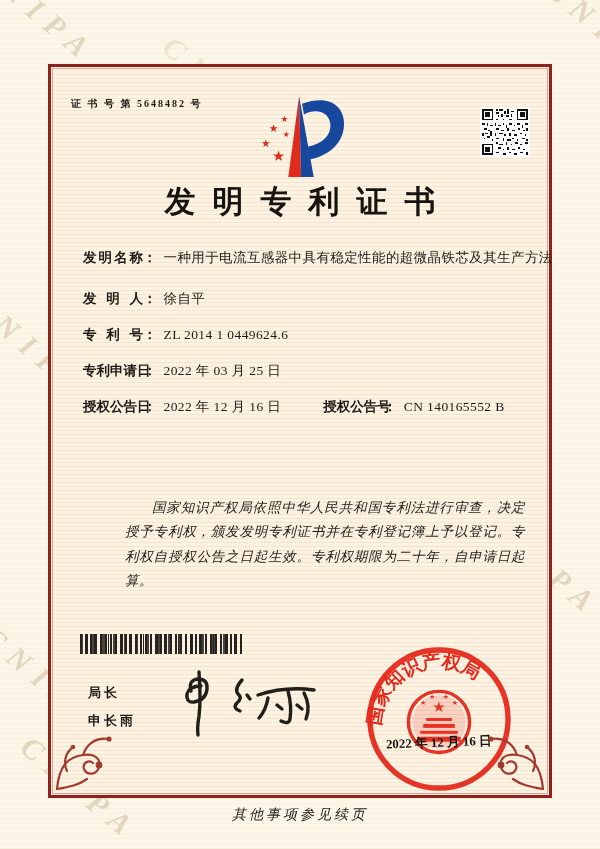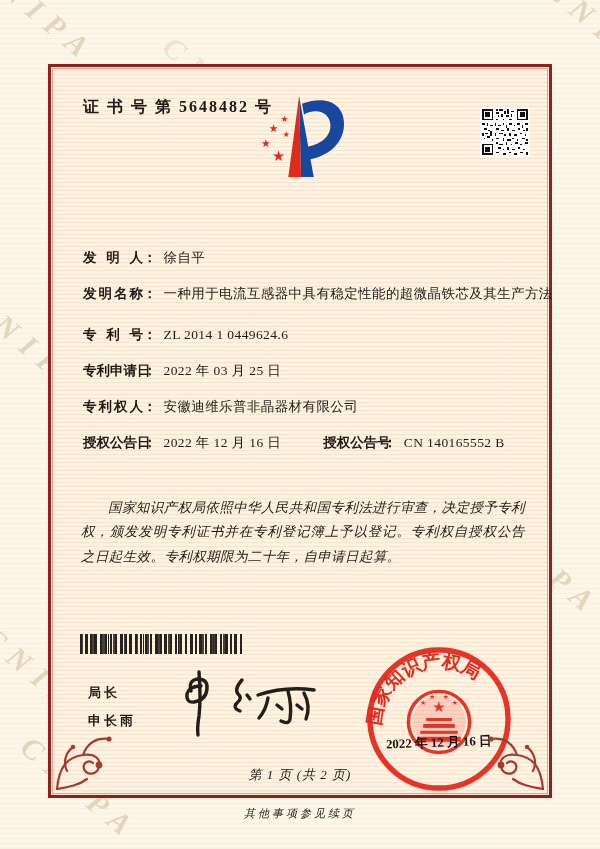--- a/index.html
+++ b/index.html
@@ -30,22 +30,22 @@
     background-color:#fdf3e3;
     background-image:repeating-linear-gradient(0deg, rgba(224,175,138,0.22) 0 1px, transparent 1px 4px);
     z-index:2;
   }
   .frame-inner {
     position:absolute; inset:1px;
     border:1px solid #dba695;
     pointer-events:none;
   }
   .cert-no {
-    position:absolute; left:32px; top:30px;
-    font-size:16px; letter-spacing:2px; font-weight:bold;
+    position:absolute; left:20px; top:30px;
+    font-size:10px; letter-spacing:2px; font-weight:bold;
   }
   .logo { position:absolute; left:207px; top:26px; }
   .qr { position:absolute; left:429px; top:40px; background:#fff; padding:2px; }
   .title {
     position:absolute; left:0; top:114px; width:100%;
     text-align:center; font-size:31px; font-weight:bold;
     letter-spacing:17px; text-indent:17px;
     color:#17130e;
   }
   .rows { position:absolute; left:32px; top:181px; right:26px; font-size:13.5px; }
@@ -57,38 +57,38 @@
     font-weight:bold; vertical-align:top;
   }
   .colon { font-weight:bold; margin-right:7px; }
   .val { letter-spacing:.4px; }
   .grant-gap { display:inline-block; width:42px; }
   .paras {
     position:absolute; left:30px; right:24px; top:429px;
     font-size:13.5px; font-style:italic; line-height:1.8;
     text-align:justify; letter-spacing:.4px;
   }
-  .paras p { text-indent:2em; }
+  .paras p { text-indent:2em;margin-left:44px; }
   .barcode {
     position:absolute; left:29px; top:567px; width:162px; height:20px;
     background-image:
       repeating-linear-gradient(90deg,#26231f 0 2px,transparent 2px 5px),
       repeating-linear-gradient(90deg,#26231f 0 1px,transparent 1px 7px),
       repeating-linear-gradient(90deg,rgba(38,35,31,.85) 0 3px,transparent 3px 11px);
   }
   .officer { position:absolute; left:37px; top:612px; font-size:13px; font-weight:bold; letter-spacing:3px; line-height:28px; }
   .signature { position:absolute; left:112px; top:594px; }
   .seal { position:absolute; left:314px; top:578px; }
   .page-no { position:absolute; left:0; top:699px; width:100%; text-align:center; font-size:13px; font-style:italic; letter-spacing:1px; }
   .flourish { position:absolute; bottom:2px; color:#a43a2e; }
   .flourish.bl { left:2px; }
   .flourish.br { right:2px; transform:scaleX(-1); }
   .footer-note {
     position:absolute; left:0; top:806px; width:100%;
-    text-align:center; font-size:11px; font-style:italic; letter-spacing:3px;
+    text-align:center; font-size:14px; font-style:italic; letter-spacing:3px;
     z-index:2;
   }
   svg text { font-family:"Liberation Serif","DejaVu Serif",serif; }
 </style>
 </head>
 <body>
 
 <span class="wm" style="left:-35px; top:-6px">CNIPA</span>
 <span class="wm" style="left:150px; top:72px; opacity:.35">CNIPA</span>
 <span class="wm" style="left:533px; top:14px">CNIPA</span>
@@ -120,36 +120,34 @@
       <path d="M0,0h7v7h-7z M1,1v5h5v-5z" fill-rule="evenodd"></path>
         <rect x="2" y="2" width="3" height="3"></rect>
       <path d="M22,0h7v7h-7z M23,1v5h5v-5z" fill-rule="evenodd"></path>
         <rect x="24" y="2" width="3" height="3"></rect>
       <path d="M0,22h7v7h-7z M1,23v5h5v-5z" fill-rule="evenodd"></path>
         <rect x="2" y="24" width="3" height="3"></rect>
       <path d="M9,0h1v1h-1z M11,0h2v1h-2z M14,1h1v2h-1z M9,2h2v1h-2z M16,0h1v3h-1z M18,1h2v1h-2z M10,4h1v1h-1z M12,3h1v2h-1z M15,4h2v1h-2z M18,3h1v2h-1z M9,6h1v1h-1z M13,6h1v1h-1z M17,6h2v1h-2z M0,9h2v1h-2z M3,9h1v2h-1z M5,10h2v1h-2z M1,12h2v1h-2z M4,13h1v1h-1z M0,15h1v2h-1z M2,15h2v1h-2z M5,14h1v3h-1z M1,18h1v1h-1z M3,17h2v1h-2z M6,19h1v1h-1z M8,9h1v2h-1z M10,10h2v1h-2z M13,9h1v1h-1z M15,10h1v2h-1z M17,9h2v1h-2z M20,10h1v1h-1z M22,9h2v1h-2z M25,10h1v2h-1z M27,9h2v1h-2z M9,12h2v1h-2z M12,13h2v1h-2z M16,12h1v2h-1z M19,13h2v1h-2z M23,12h1v1h-1z M26,13h1v1h-1z M28,12h1v2h-1z M8,15h1v2h-1z M11,15h2v1h-2z M14,16h1v1h-1z M17,15h1v2h-1z M20,16h2v1h-2z M24,15h1v1h-1z M27,16h1v1h-1z M9,18h2v1h-2z M13,18h1v2h-1z M16,19h2v1h-2z M19,18h1v1h-1z M22,19h1v1h-1z M25,18h2v1h-2z M28,19h1v1h-1z M9,21h1v1h-1z M11,22h2v1h-2z M15,21h1v2h-1z M18,22h1v1h-1z M21,21h2v1h-2z M24,22h1v1h-1z M27,21h2v1h-2z M10,24h2v1h-2z M13,25h1v1h-1z M16,24h1v2h-1z M19,25h2v1h-2z M23,24h1v1h-1z M26,25h1v1h-1z M9,27h2v1h-2z M13,28h2v1h-2z M17,27h1v1h-1z M20,28h2v1h-2z M24,27h2v1h-2z M28,27h1v2h-1z"></path>
     </g>
   </svg>
 
+  <div class="title">发明专利证书</div>
 
   <div class="rows">
-    <div class="row">
-      <span class="lbl">发明人</span><span class="colon">：</span><span class="val">徐自平</span>
-    </div>
     <div class="row first">
       <span class="lbl">发明名称</span><span class="colon">：</span><span class="val">一种用于电流互感器中具有稳定性能的超微晶铁芯及其生产方法</span>
     </div>
     <div class="row">
+      <span class="lbl">发明人</span><span class="colon">：</span><span class="val">徐自平</span>
+    </div>
+    <div class="row">
       <span class="lbl">专利号</span><span class="colon">：</span><span class="val">ZL 2014 1 0449624.6</span>
     </div>
     <div class="row">
       <span class="lbl">专利申请日</span><span class="colon">：</span><span class="val">2022 年 03 月 25 日</span>
-    </div>
-    <div class="row">
-      <span class="lbl">专利权人</span><span class="colon">：</span><span class="val">安徽迪维乐普非晶器材有限公司</span>
     </div>
     <div class="row">
       <span class="lbl">授权公告日</span><span class="colon">：</span><span class="val">2022 年 12 月 16 日</span><span class="grant-gap"></span><span class="lbl">授权公告号</span><span class="colon">：</span><span class="val">CN 140165552 B</span>
     </div>
   </div>
 
   <div class="paras">
     <p>国家知识产权局依照中华人民共和国专利法进行审查，决定授予专利权，颁发发明专利证书并在专利登记簿上予以登记。专利权自授权公告之日起生效。专利权期限为二十年，自申请日起算。</p>
   </div>
 
@@ -191,21 +189,20 @@
       <text x="82" y="55" font-size="7" text-anchor="middle">★</text>
       <text x="91" y="61" font-size="7" text-anchor="middle">★</text>
       <rect x="62" y="74" width="26" height="3"></rect>
       <rect x="59" y="80" width="32" height="4"></rect>
       <rect x="56" y="87" width="38" height="3"></rect>
       <rect x="53" y="93" width="44" height="5"></rect>
     </g>
     <text x="75" y="103" font-size="13" font-weight="bold" text-anchor="middle" fill="#15120d" transform="rotate(-2 75 103)">2022 年 12 月 16 日</text>
   </svg>
 
-  <div class="page-no">第 1 页 (共 2 页)</div>
 
   <svg class="flourish bl" width="64" height="74" viewBox="0 0 64 74">
     <g fill="none" stroke="#a43a2e" stroke-width="2.2" stroke-linecap="round">
       <path d="M4,70 C6,48 14,38 30,36 C42,34 48,40 46,48 C44,56 34,57 31,50 C29,44 36,40 40,44"></path>
       <path d="M30,36 C34,24 44,18 56,20"></path>
       <path d="M14,52 C10,44 12,34 20,28"></path>
       <path d="M4,70 C16,68 26,66 34,60"></path>
     </g>
     <circle cx="46" cy="46" r="3.4" fill="#a43a2e"></circle>
     <circle cx="56" cy="20" r="2.6" fill="#a43a2e"></circle>

